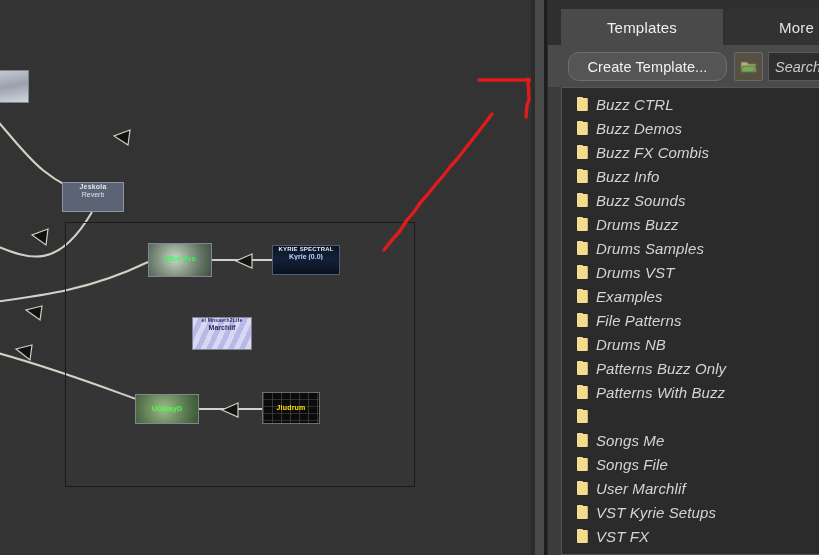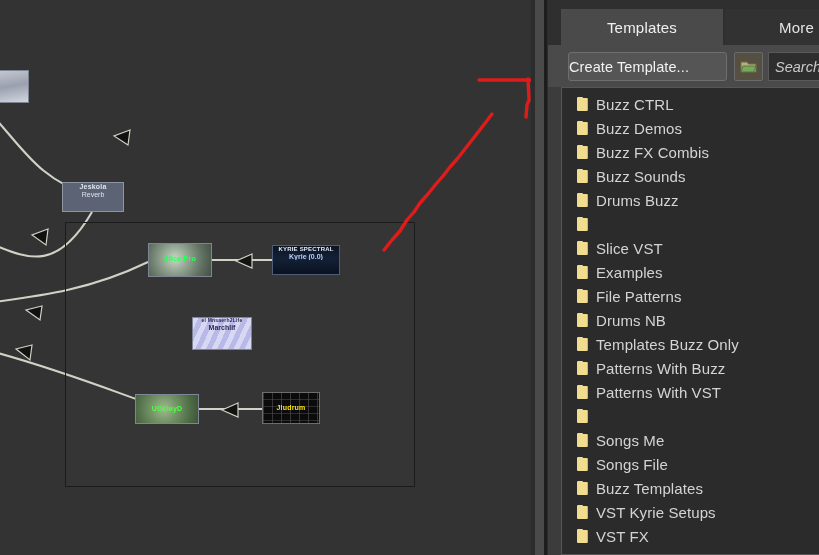--- a/index.html
+++ b/index.html
@@ -180,26 +180,26 @@
     width: 271px; height: 42px;
     background: #4a4a4a;
   }
   #create-template-btn {
     position: absolute;
     left: 20px; top: 7px;
     width: 159px; height: 29px;
     box-sizing: border-box;
     background: #555555;
     border: 1px solid #6e6e6e;
-    border-radius: 3px;
+    border-radius: 11px;
     color: #f2f2f2;
     font-size: 14.5px;
     display: flex;
     align-items: center;
-    justify-content: flex-start;
+    justify-content: center;
     letter-spacing: .1px;
     cursor: pointer;
     user-select: none;
   }
   #folder-icon-btn {
     position: absolute;
     left: 186px; top: 7px;
     width: 29px; height: 29px;
     box-sizing: border-box;
     background: #565043;
@@ -264,20 +264,21 @@
     left: 0; top: -1px;
     width: 6px; height: 2px;
     background: #f2dd8f;
     border-radius: 1px 1px 0 0;
   }
   .tree-item .lbl {
     font-size: 15px;
     color: #d4d4d4;
     white-space: nowrap;
     letter-spacing: .1px;
+    font-style: italic;
   }
 </style>
 </head>
 <body>
 
 <div id="app">
 
   <div id="canvas-pane">
 
     <svg id="wire-layer" viewBox="0 0 531 555" preserveAspectRatio="none">
@@ -385,71 +386,72 @@
         <div class="tree-item">
           <span class="folder" style="background: rgb(242, 221, 143);"></span>
           <span class="lbl">Buzz Demos</span>
         </div>
         <div class="tree-item">
           <span class="folder" style="background: rgb(242, 221, 143);"></span>
           <span class="lbl">Buzz FX Combis</span>
         </div>
         <div class="tree-item">
           <span class="folder" style="background: rgb(242, 221, 143);"></span>
+          <span class="lbl">Buzz Info</span>
+        </div>
+        <div class="tree-item">
+          <span class="folder" style="background: rgb(242, 221, 143);"></span>
           <span class="lbl">Buzz Sounds</span>
         </div>
         <div class="tree-item">
           <span class="folder" style="background: rgb(242, 221, 143);"></span>
           <span class="lbl">Drums Buzz</span>
         </div>
         <div class="tree-item">
           <span class="folder" style="background: rgb(242, 221, 143);"></span>
-        </div>
-        <div class="tree-item">
-          <span class="folder" style="background: rgb(242, 221, 143);"></span>
-          <span class="lbl">Slice VST</span>
+          <span class="lbl">Drums Samples</span>
+        </div>
+        <div class="tree-item">
+          <span class="folder" style="background: rgb(242, 221, 143);"></span>
+          <span class="lbl">Drums VST</span>
         </div>
         <div class="tree-item">
           <span class="folder" style="background: rgb(242, 221, 143);"></span>
           <span class="lbl">Examples</span>
         </div>
         <div class="tree-item">
           <span class="folder" style="background: rgb(242, 221, 143);"></span>
           <span class="lbl">File Patterns</span>
         </div>
         <div class="tree-item">
           <span class="folder" style="background: rgb(242, 221, 143);"></span>
           <span class="lbl">Drums NB</span>
         </div>
         <div class="tree-item">
           <span class="folder" style="background: rgb(242, 221, 143);"></span>
-          <span class="lbl">Templates Buzz Only</span>
+          <span class="lbl">Patterns Buzz Only</span>
         </div>
         <div class="tree-item">
           <span class="folder" style="background: rgb(242, 221, 143);"></span>
           <span class="lbl">Patterns With Buzz</span>
         </div>
         <div class="tree-item">
           <span class="folder" style="background: rgb(242, 221, 143);"></span>
-          <span class="lbl">Patterns With VST</span>
-        </div>
-        <div class="tree-item">
-          <span class="folder" style="background: rgb(242, 221, 143);"></span>
         </div>
         <div class="tree-item">
           <span class="folder" style="background: rgb(242, 221, 143);"></span>
           <span class="lbl">Songs Me</span>
         </div>
         <div class="tree-item">
           <span class="folder" style="background: rgb(242, 221, 143);"></span>
           <span class="lbl">Songs File</span>
         </div>
         <div class="tree-item">
           <span class="folder" style="background: rgb(242, 221, 143);"></span>
-          <span class="lbl">Buzz Templates</span>
+          <span class="lbl">User Marchlif</span>
         </div>
         <div class="tree-item">
           <span class="folder" style="background: rgb(242, 221, 143);"></span>
           <span class="lbl">VST Kyrie Setups</span>
         </div>
         <div class="tree-item">
           <span class="folder" style="background: rgb(242, 221, 143);"></span>
           <span class="lbl">VST FX</span>
         </div>
       </div>

